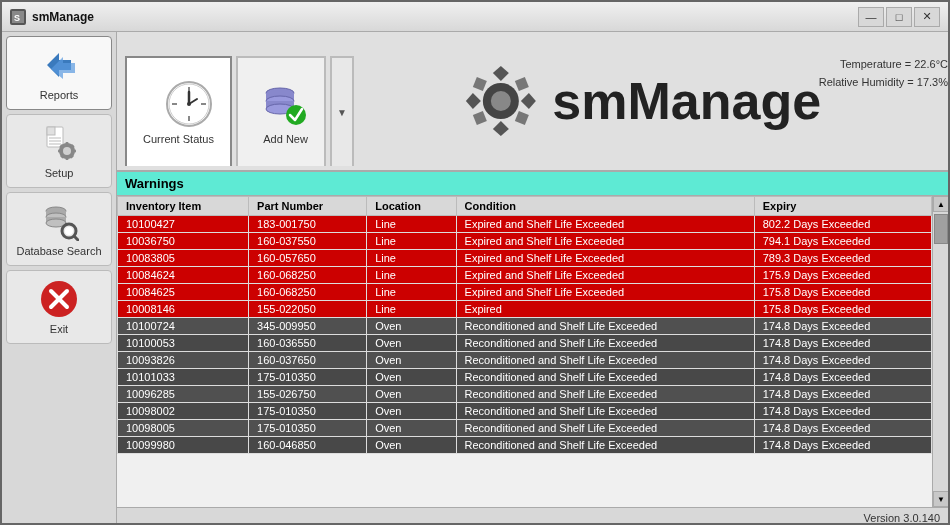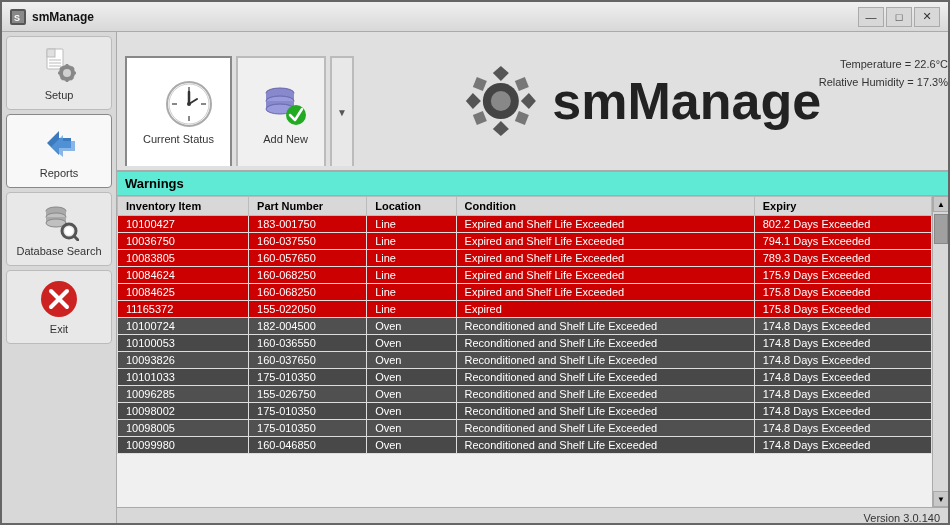--- a/index.html
+++ b/index.html
@@ -310,20 +310,29 @@
     <div class="titlebar-btn">—</div>
     <div class="titlebar-btn">□</div>
     <div class="titlebar-btn close">✕</div>
   </div>
 </div>
 
 <div class="main-layout">
 
   <div class="sidebar">
 
+    <div class="sidebar-item active">
+      <svg viewBox="0 0 40 40" width="40" height="40">
+
+        <polygon points="8,20 20,8 20,15 32,15 32,25 20,25 20,32" fill="#3a7abd"></polygon>
+        <polygon points="12,24 24,12 24,18 36,18 36,28 24,28 24,34" fill="#5a9ae0" opacity="0.7"></polygon>
+      </svg>
+      <span class="sidebar-label">Reports</span>
+    </div>
+
     <div class="sidebar-item">
       <svg class="icon-setup" viewBox="0 0 40 40">
 
         <rect x="8" y="4" width="16" height="20" rx="1" fill="white" stroke="#bbb" stroke-width="1"></rect>
         <rect x="8" y="4" width="8" height="8" rx="0" fill="#e0e0e0" stroke="#bbb" stroke-width="1"></rect>
         <line x1="10" y1="15" x2="22" y2="15" stroke="#bbb" stroke-width="1"></line>
         <line x1="10" y1="18" x2="22" y2="18" stroke="#bbb" stroke-width="1"></line>
         <line x1="10" y1="21" x2="22" y2="21" stroke="#bbb" stroke-width="1"></line>
 
         <circle cx="28" cy="28" r="8" fill="#888"></circle>
@@ -331,29 +340,20 @@
         <rect x="26.5" y="19" width="3" height="4" rx="1" fill="#888"></rect>
         <rect x="26.5" y="33" width="3" height="4" rx="1" fill="#888"></rect>
         <rect x="19" y="26.5" width="4" height="3" rx="1" fill="#888"></rect>
         <rect x="33" y="26.5" width="4" height="3" rx="1" fill="#888"></rect>
         <rect x="21.5" y="21.5" width="3" height="4" rx="1" fill="#888" transform="rotate(45 23 23)"></rect>
         <rect x="31.5" y="31.5" width="3" height="4" rx="1" fill="#888" transform="rotate(45 33 33)"></rect>
         <rect x="31.5" y="21.5" width="3" height="4" rx="1" fill="#888" transform="rotate(-45 33 23)"></rect>
         <rect x="21.5" y="31.5" width="3" height="4" rx="1" fill="#888" transform="rotate(-45 23 33)"></rect>
       </svg>
       <span class="sidebar-label">Setup</span>
-    </div>
-
-    <div class="sidebar-item active">
-      <svg viewBox="0 0 40 40" width="40" height="40">
-
-        <polygon points="8,20 20,8 20,15 32,15 32,25 20,25 20,32" fill="#3a7abd"></polygon>
-        <polygon points="12,24 24,12 24,18 36,18 36,28 24,28 24,34" fill="#5a9ae0" opacity="0.7"></polygon>
-      </svg>
-      <span class="sidebar-label">Reports</span>
     </div>
 
     <div class="sidebar-item">
       <svg viewBox="0 0 40 40" width="40" height="40">
 
         <ellipse cx="17" cy="10" rx="10" ry="4" fill="#aaa" stroke="#888" stroke-width="1"></ellipse>
         <rect x="7" y="10" width="20" height="6" fill="#aaa" stroke="#888" stroke-width="0"></rect>
         <ellipse cx="17" cy="16" rx="10" ry="4" fill="#c0c0c0" stroke="#888" stroke-width="1"></ellipse>
         <rect x="7" y="16" width="20" height="6" fill="#aaa"></rect>
         <ellipse cx="17" cy="22" rx="10" ry="4" fill="#c0c0c0" stroke="#888" stroke-width="1"></ellipse>
@@ -488,29 +488,29 @@
                   <td>175.9 Days Exceeded</td>
                 </tr>
                 <tr class="expired">
                   <td>10084625</td>
                   <td>160-068250</td>
                   <td>Line</td>
                   <td>Expired and Shelf Life Exceeded</td>
                   <td>175.8 Days Exceeded</td>
                 </tr>
                 <tr class="expired">
-                  <td>11165372</td>
+                  <td>10008146</td>
                   <td>155-022050</td>
                   <td>Line</td>
                   <td>Expired</td>
                   <td>175.8 Days Exceeded</td>
                 </tr>
                 <tr class="normal">
                   <td>10100724</td>
-                  <td>182-004500</td>
+                  <td>345-009950</td>
                   <td>Oven</td>
                   <td>Reconditioned and Shelf Life Exceeded</td>
                   <td>174.8 Days Exceeded</td>
                 </tr>
                 <tr class="normal">
                   <td>10100053</td>
                   <td>160-036550</td>
                   <td>Oven</td>
                   <td>Reconditioned and Shelf Life Exceeded</td>
                   <td>174.8 Days Exceeded</td>

